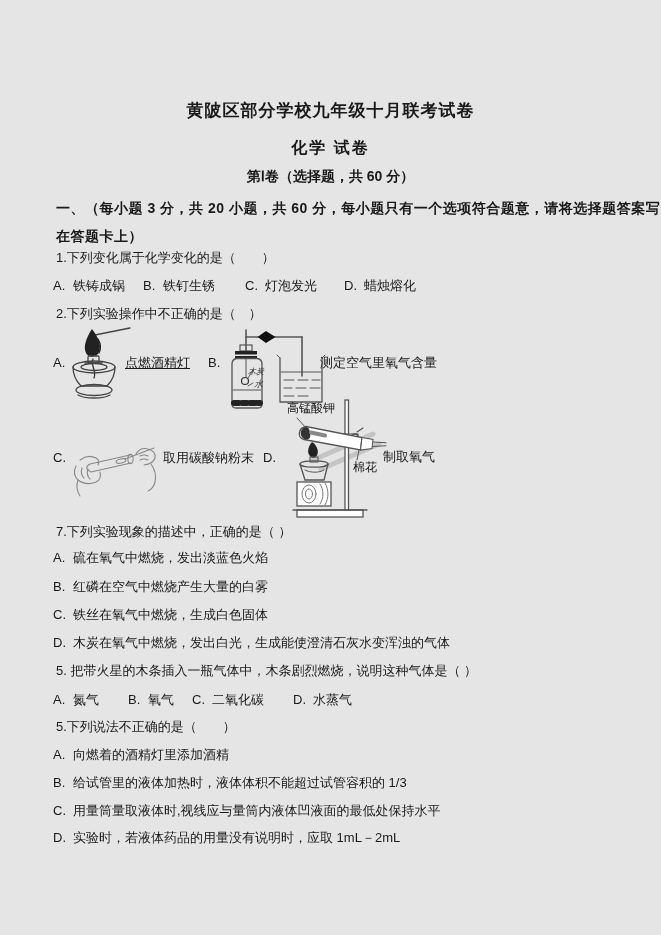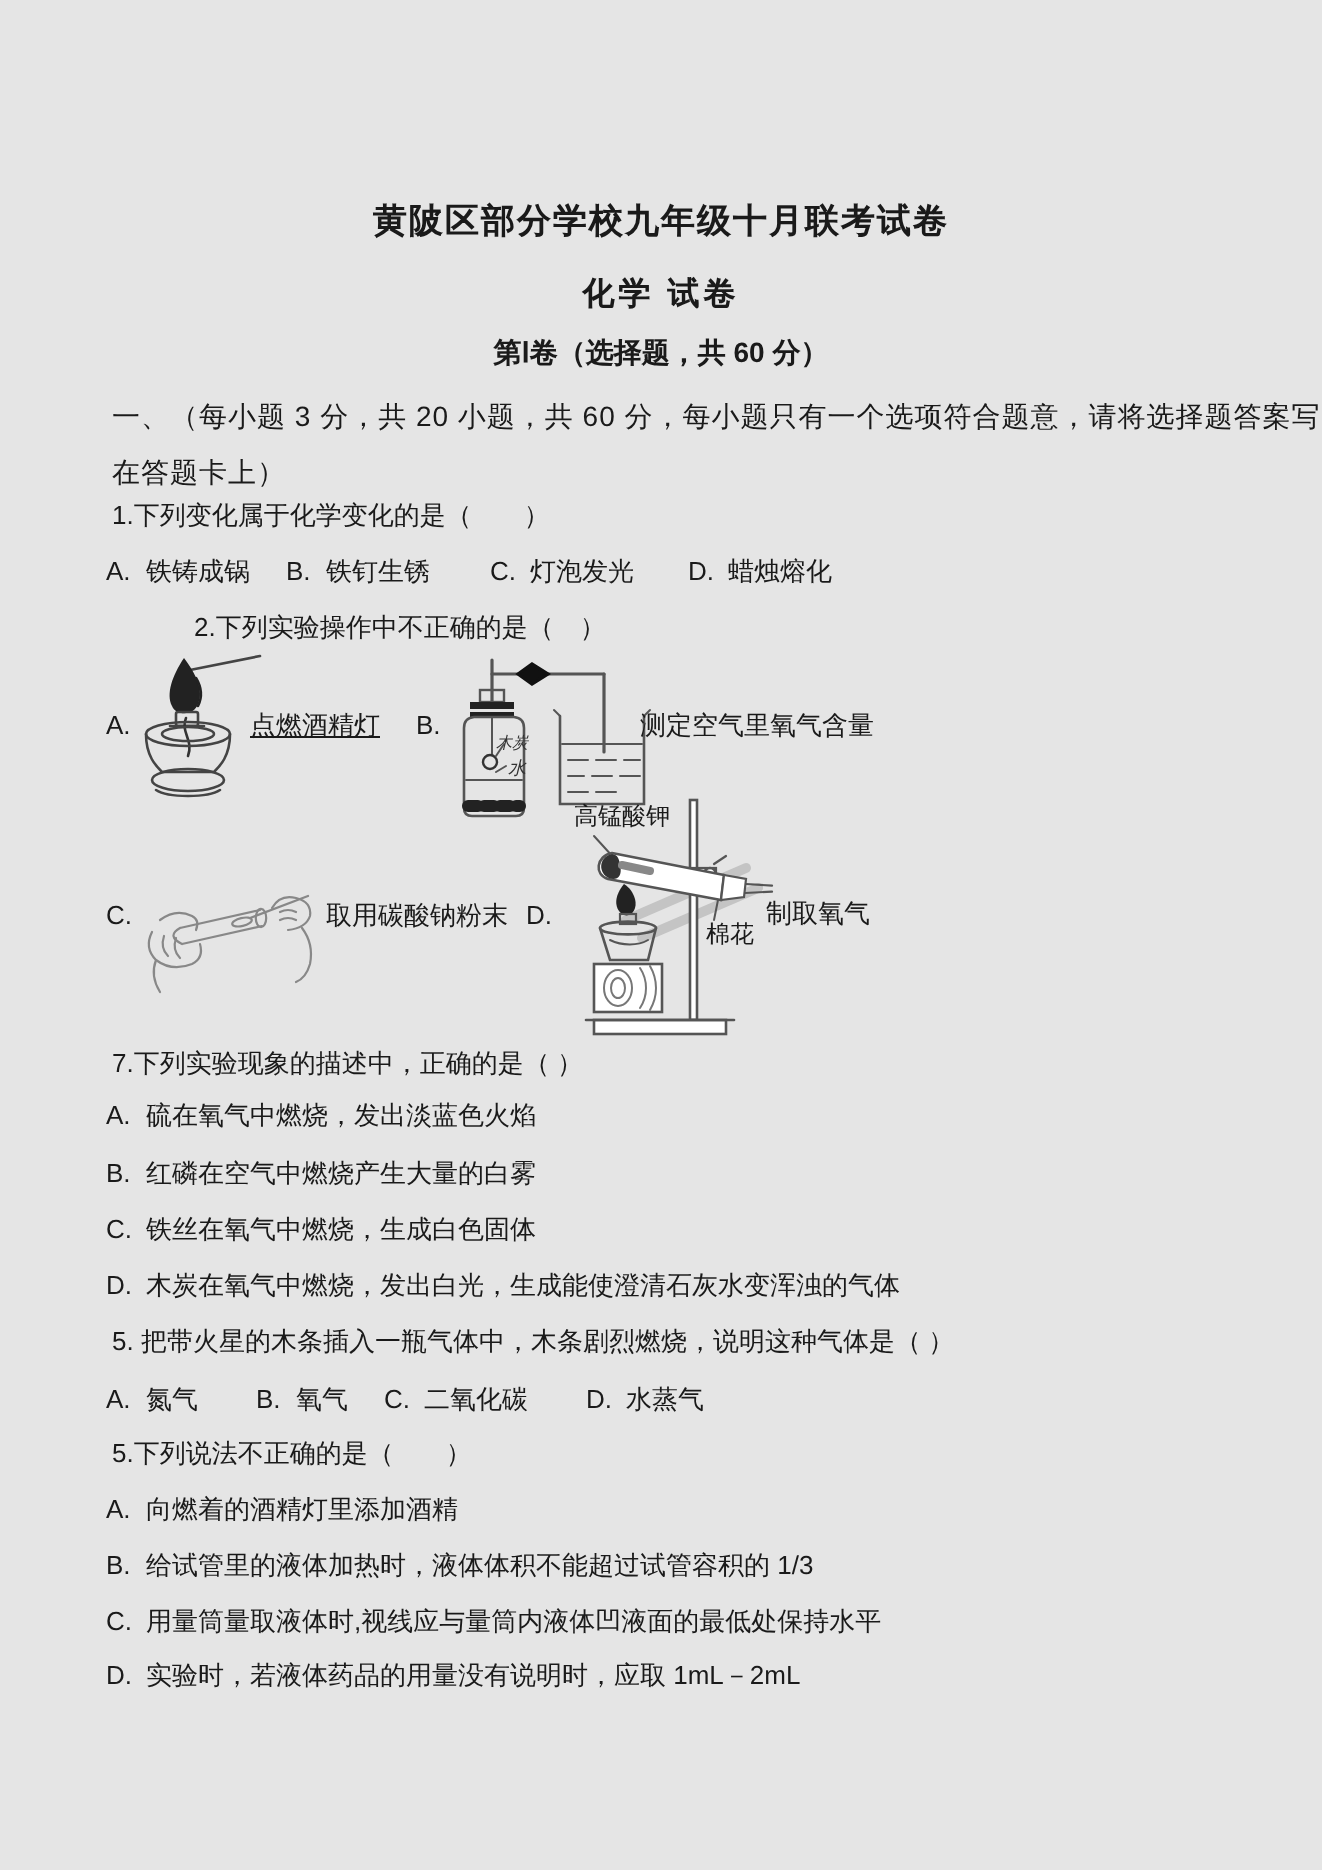--- a/index.html
+++ b/index.html
@@ -5,21 +5,21 @@
   html,body { margin:0; padding:0; background:#ffffff; }
   .page {
     position:relative; width:661px; height:935px; background:#e5e5e5;
     font-family:"Liberation Sans", sans-serif; color:#1a1a1a; overflow:hidden;
   }
   .abs { position:absolute; white-space:nowrap; line-height:1.15; }
   .center { left:0; width:661px; text-align:center; }
   .title    { font-size:17px; font-weight:bold; letter-spacing:1px; }
   .subtitle { font-size:16px; font-weight:bold; letter-spacing:2px; }
   .section  { font-size:14px; font-weight:bold; }
-  .instr    { font-size:14px; font-weight:normal; letter-spacing:0.5px; }
+  .instr    { font-size:14px; font-weight:bold; letter-spacing:0.5px; }
   .stem     { font-size:13px; }
   .opt      { font-size:13px; }
   .opt-label{ display:inline-block; min-width:20px; }
   .dlabel   { font-size:12px; }
   .dlabel-sm{ font-size:8px; color:#333;font-style:italic; }
   .caption  { font-size:13px; }
   svg { position:absolute; overflow:visible; }
 </style>
 </head>
 <body>
@@ -31,21 +31,21 @@
   <div class="abs center section" style="top:168px;">第Ⅰ卷（选择题，共 60 分）</div>
   <div class="abs instr" style="left:56px; top:200px;">一、（每小题 3 分，共 20 小题，共 60 分，每小题只有一个选项符合题意，请将选择题答案写</div>
   <div class="abs instr" style="left:56px; top:228px;">在答题卡上）</div>
 
   <div class="abs stem" style="left:56px; top:251px;">1.下列变化属于化学变化的是（　　）</div>
   <div class="abs opt" style="left:53px;  top:279px;"><span class="opt-label">A.</span><span>铁铸成锅</span></div>
   <div class="abs opt" style="left:143px; top:279px;"><span class="opt-label">B.</span><span>铁钉生锈</span></div>
   <div class="abs opt" style="left:245px; top:279px;"><span class="opt-label">C.</span><span>灯泡发光</span></div>
   <div class="abs opt" style="left:344px; top:279px;"><span class="opt-label">D.</span><span>蜡烛熔化</span></div>
 
-  <div class="abs stem" style="left:56px; top:307px;margin-left:41px;">2.下列实验操作中不正确的是（　）</div>
+  <div class="abs stem" style="left:56px; top:307px;">2.下列实验操作中不正确的是（　）</div>
 
   <div class="abs opt" style="left:53px; top:356px;">A.</div>
   <svg style="left:70px; top:326px;" width="102" height="82" viewBox="0 0 102 82" fill="none" stroke="#444" stroke-width="1.3" stroke-linecap="round">
     <line x1="25" y1="9" x2="60" y2="2"></line>
     <path d="M22,3 C16,12 13,21 16,27 C18,32 27,32 29,26 C32,19 28,11 22,3 Z" fill="#222" stroke="none"></path>
     <path d="M28,13 C31,18 31,23 29,27" stroke="#222"></path>
     <rect x="18" y="30" width="11" height="7" rx="1"></rect>
     <line x1="15" y1="37" x2="32" y2="37"></line>
     <path d="M23,33 C20,40 27,44 24,52" stroke="#333"></path>
     <ellipse cx="24" cy="41" rx="21" ry="6"></ellipse>

